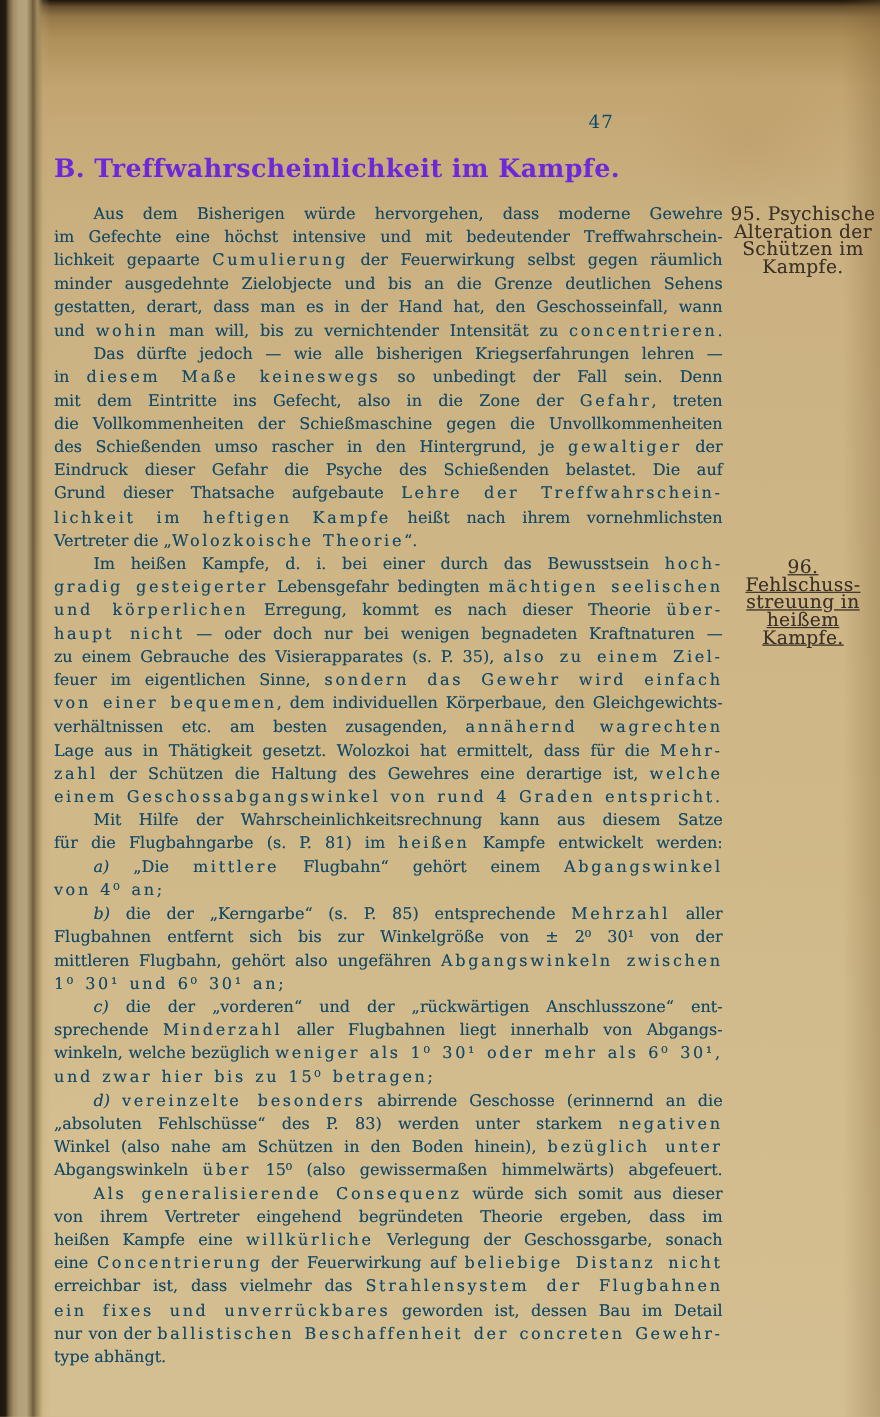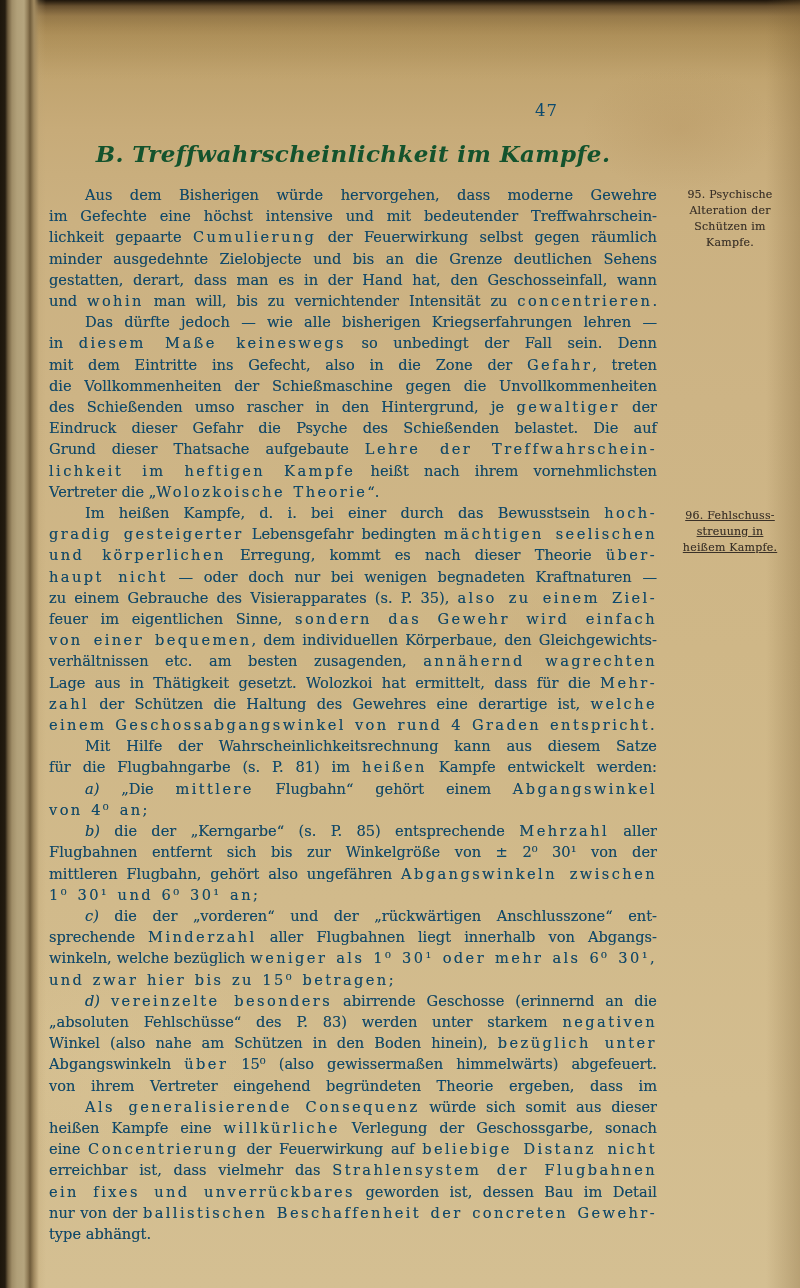--- a/index.html
+++ b/index.html
@@ -36,41 +36,40 @@
   .edge-right{
     position:absolute;right:0;top:0;bottom:0;width:34px;pointer-events:none;
     background:linear-gradient(270deg, rgba(118,90,46,0.30), rgba(118,90,46,0) 100%);
   }
   .page-number{
     position:absolute;left:535px;top:101px;
     font-size:16.5px;color:#0c4a6e;letter-spacing:1px;
   }
   .heading{
     position:absolute;left:49px;top:140px;width:608px;margin:0;
-    text-align:center;font-size:23px;font-weight:bold;color:#14532d;
+    font-size:23px;font-weight:bold;color:#6d28d9;
     letter-spacing:0.4px;
-    font-style:italic;
   }
   .body-column{
     position:absolute;left:49px;top:184px;width:608px;
     font-size:14.6px;line-height:21.2px;color:#0c4a6e;
     text-shadow:0 0 0.5px rgba(52,42,30,0.45);
   }
   .line{text-align:justify;text-align-last:justify;}
   .line.nj{text-align-last:left;}
   .line.indent{text-indent:36px;}
   .sp{letter-spacing:0.165em;word-spacing:0.1em;}
   .it{font-style:italic;}
   .margin-notes{
     position:absolute;left:662px;top:0;width:136px;color:#3a3128;
     text-shadow:0 0 0.5px rgba(52,42,30,0.4);
   }
   .margin-note{
     position:absolute;left:0;width:136px;text-align:center;
-    font-size:11px;line-height:16px;letter-spacing:0.02em;
+    font-size:17px;line-height:16px;letter-spacing:0.02em;
   }
 </style>
 </head>
 <body>
 
 <div class="page">
   <div class="paper"></div>
   <div class="edge-top"></div>
   <div class="edge-left"></div>
   <div class="edge-right"></div>
@@ -131,22 +130,22 @@
         <div class="line"><span>winkeln, welche bezüglich </span><span class="sp">weniger als 1⁰ 30¹ oder mehr als 6⁰ 30¹,</span></div>
         <div class="line nj"><span class="sp">und zwar hier bis zu 15⁰ betragen;</span></div>
       </div>
       <div class="paragraph">
         <div class="line indent"><span class="it">d)</span><span> </span><span class="sp">vereinzelte besonders</span><span> abirrende Geschosse (erinnernd an die</span></div>
         <div class="line"><span>„absoluten Fehlschüsse“ des P. 83) werden unter starkem </span><span class="sp">negativen</span></div>
         <div class="line"><span>Winkel (also nahe am Schützen in den Boden hinein), </span><span class="sp">bezüglich unter</span></div>
         <div class="line"><span>Abgangswinkeln </span><span class="sp">über</span><span> 15⁰ (also gewissermaßen himmelwärts) abgefeuert.</span></div>
       </div>
       <div class="paragraph">
+        <div class="line indent"><span class="sp">Als generalisierende Consequenz</span><span> würde sich somit aus dieser</span></div>
         <div class="line"><span>von ihrem Vertreter eingehend begründeten Theorie ergeben, dass im</span></div>
-        <div class="line indent"><span class="sp">Als generalisierende Consequenz</span><span> würde sich somit aus dieser</span></div>
         <div class="line"><span>heißen Kampfe eine </span><span class="sp">willkürliche</span><span> Verlegung der Geschossgarbe, sonach</span></div>
         <div class="line"><span>eine </span><span class="sp">Concentrierung</span><span> der Feuerwirkung auf </span><span class="sp">beliebige Distanz nicht</span></div>
         <div class="line"><span>erreichbar ist, dass vielmehr das </span><span class="sp">Strahlensystem der Flugbahnen</span></div>
         <div class="line"><span class="sp">ein fixes und unverrückbares</span><span> geworden ist, dessen Bau im Detail</span></div>
         <div class="line"><span>nur von der </span><span class="sp">ballistischen Beschaffenheit der concreten Gewehr-</span></div>
         <div class="line nj"><span>type abhängt.</span></div>
       </div>
     </div>
   <div class="margin-notes" id="margin-notes">
       <div class="margin-note" style="top: 187px;">

